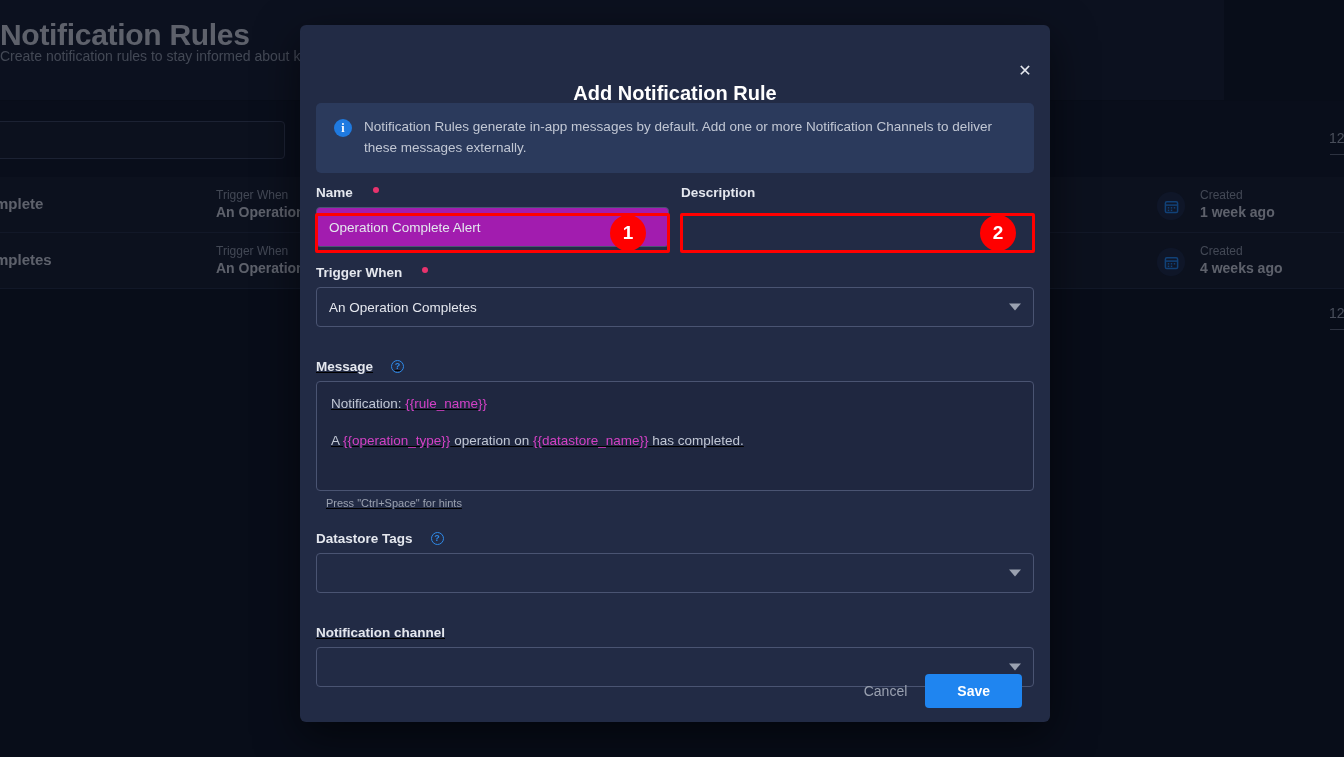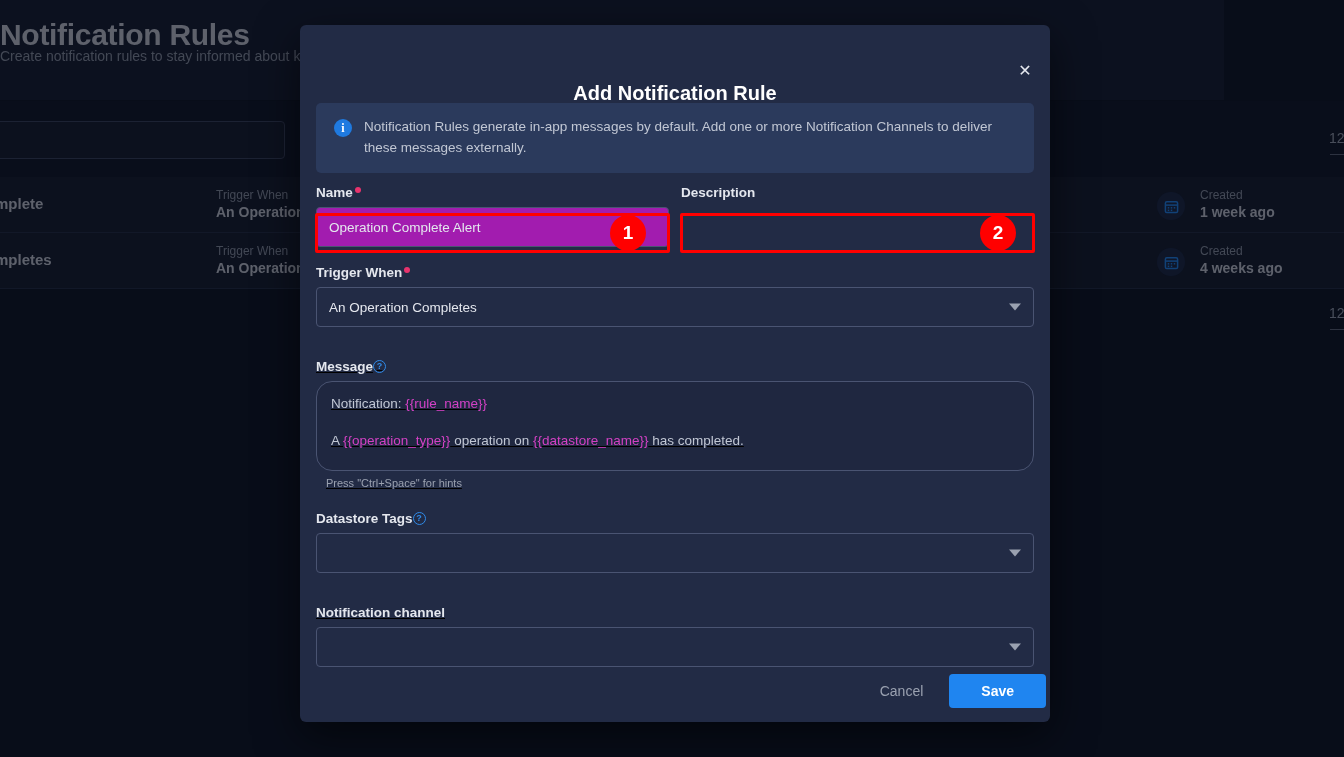--- a/index.html
+++ b/index.html
@@ -105,21 +105,21 @@
     position: absolute; left: 18px; top: 16px;
     width: 18px; height: 18px; border-radius: 50%;
     background: #1f7ae0; color: #fff; font-size: 12px; font-weight: bold;
     line-height: 18px; text-align: center; font-family: "Liberation Serif", serif;
   }
 
   .form { position: absolute; left: 16px; top: 160px; width: 718px; }
 
   .fld-label {
     font-size: 13.5px; font-weight: bold; color: #e4e7ee;
-    margin-bottom: 7px; display: flex; align-items: center; gap: 0;
+    margin-bottom: 7px; display: flex; align-items: center; gap: 18px;
   }
   .req-star {
     display: inline-block; width: 6px; height: 6px; border-radius: 50%;
     background: #e8336d; margin-left: 2px; position: relative; top: -3px;
   }
   .help-icon {
     display: inline-block; width: 13px; height: 13px; border-radius: 50%;
     border: 1.3px solid #2f8ae8; color: #2f8ae8;
     font-size: 9px; font-weight: bold; line-height: 11px; text-align: center;
     cursor: pointer;
@@ -138,36 +138,36 @@
     background: #222b45; color: #e4e7ee; font-size: 13.5px;
     display: flex; align-items: center; padding: 0 34px 0 12px;
   }
   .caret {
     position: absolute; right: 12px; top: 50%; transform: translateY(-50%);
     width: 0; height: 0; border-left: 6px solid transparent;
     border-right: 6px solid transparent; border-top: 7px solid #9aa1b0;
   }
 
   .textarea-box {
-    height: 90px; border: 1px solid #4a5472; border-radius: 16px;
+    height: 110px; border: 1px solid #4a5472; border-radius: 4px;
     background: #1f2740; padding: 12px 14px;
     font-size: 13.5px; color: #c1c7d4; line-height: 1.45;
     overflow: hidden;
   }
   .tpl-var { color: #d341c4; }
   .hint {
     font-size: 11px; color: #9aa1b0; margin-top: 6px; margin-left: 10px;
   }
 
   .mt18 { margin-top: 18px; }
   .mt16 { margin-top: 32px; text-decoration: underline; }
 
   .footer {
-    position: absolute; right: 4px; bottom: 14px;
-    display: flex; align-items: center; gap: 26px;
+    position: absolute; right: 28px; bottom: 14px;
+    display: flex; align-items: center; gap: 18px;
   }
   .btn-cancel {
     background: none; border: none; color: #9aa1b0;
     font-size: 14px; cursor: pointer; font-family: "Liberation Sans", sans-serif;
   }
   .btn-save {
     background: #1f85f0; border: none; color: #fff; border-radius: 4px;
     padding: 9px 32px; font-size: 14px; font-weight: bold; cursor: pointer;
     font-family: "Liberation Sans", sans-serif;
   }

